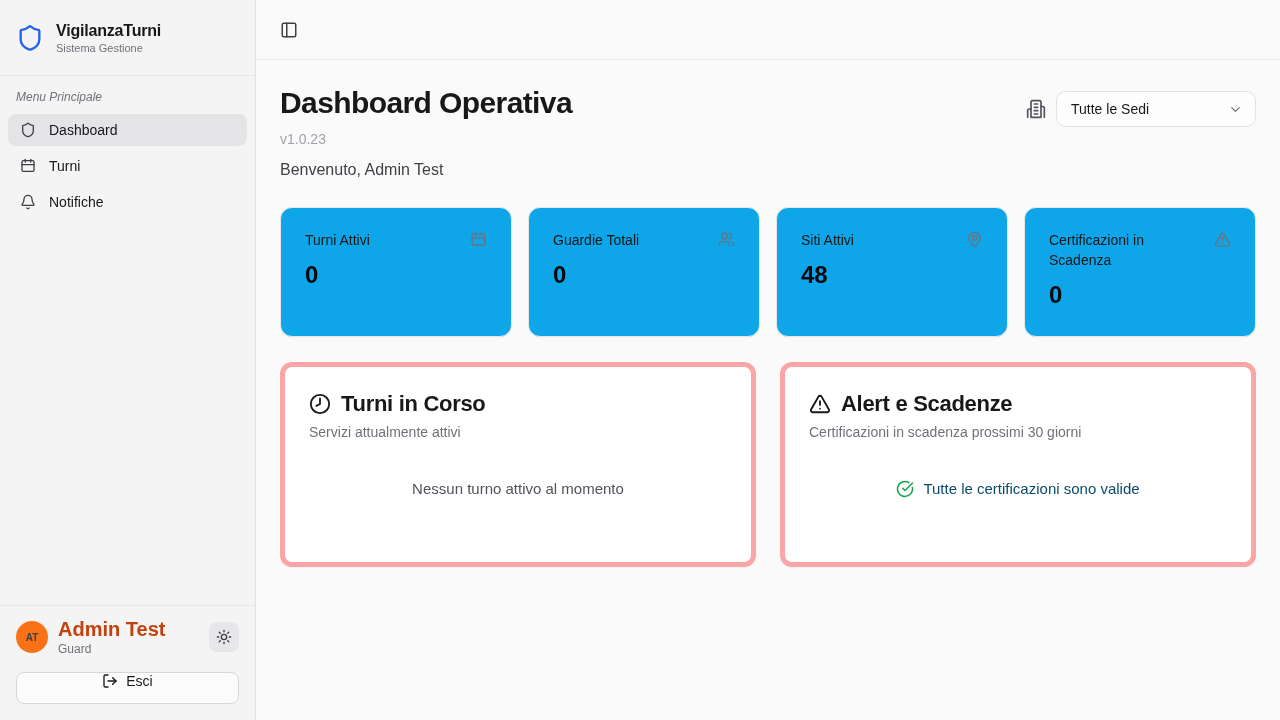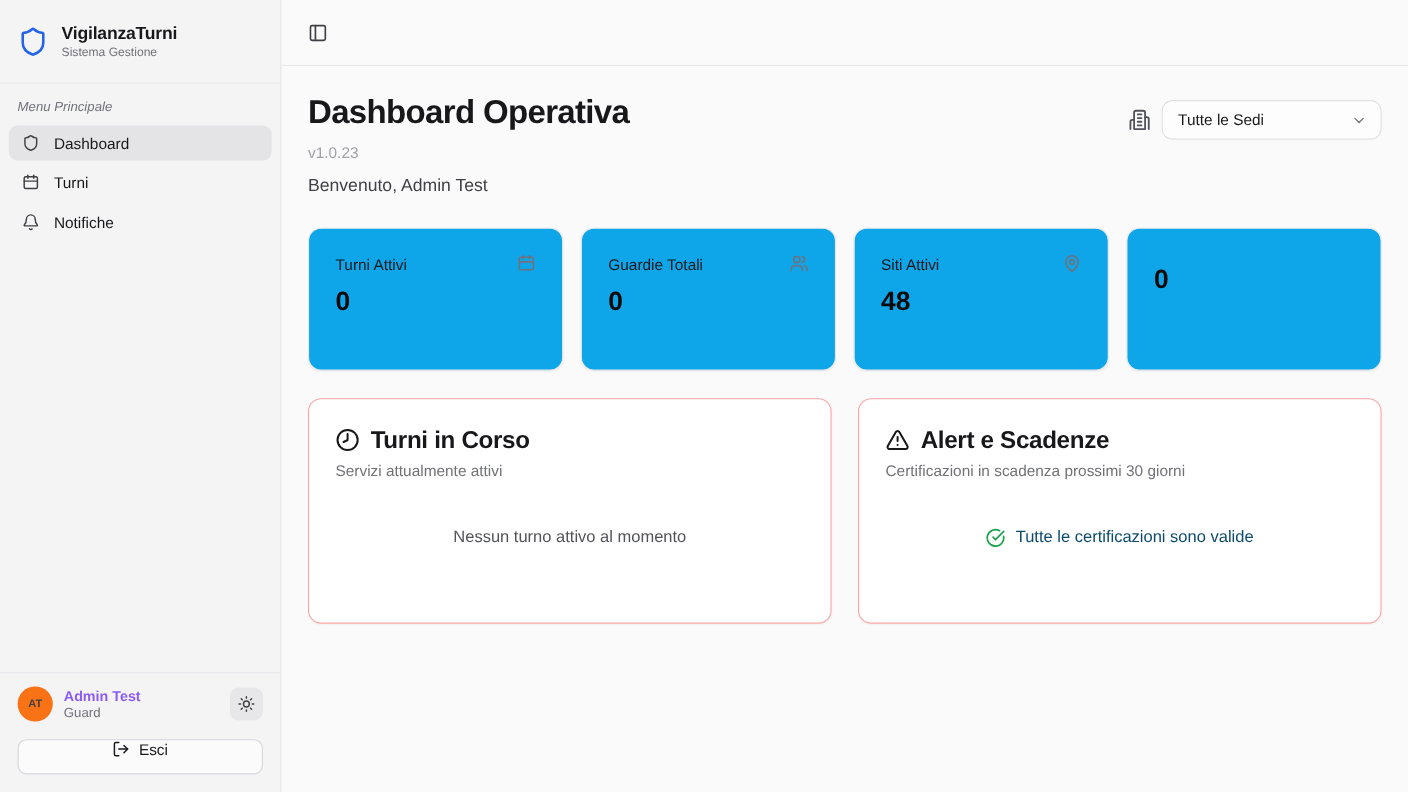--- a/index.html
+++ b/index.html
@@ -64,21 +64,21 @@
   }
   .user-row { display: flex; align-items: center; gap: 10px; }
   .avatar {
     width: 32px; height: 32px;
     border-radius: 50%;
     background: #f97316;
     display: flex; align-items: center; justify-content: center;
     font-size: 10px; font-weight: 700; color: #3f3f46;
   }
   .user-meta { flex: 1; }
-  .user-name { font-size: 13px; font-weight: 600; color: #8b5cf6; }
+  .user-name { font-size: 20px; font-weight: 600; color: #c2410c; }
   .user-role { font-size: 12px; color: #71717a; margin-top: 1px; }
   .theme-btn {
     width: 30px; height: 30px;
     border-radius: 8px;
     background: #e7e7ea;
     border: none;
     display: flex; align-items: center; justify-content: center;
     color: #3f3f46;
     cursor: pointer;
   }
@@ -154,21 +154,21 @@
 
   
   .panels-row {
     display: grid;
     grid-template-columns: repeat(2, 1fr);
     gap: 24px;
     margin-top: 25px;
   }
   .panel {
     background: #ffffff;
-    border: 1px solid #fca5a5;
+    border: 5px solid #fca5a5;
     border-radius: 12px;
     box-shadow: 0 1px 2px rgba(0,0,0,0.04);
     height: 205px;
     padding: 24px;
     display: flex; flex-direction: column;
   }
   .panel-title-row { display: flex; align-items: center; gap: 10px; }
   .panel-title { font-size: 22px; font-weight: 700; letter-spacing: -0.3px; color: #18181b; }
   .panel-title-icon { color: #18181b; }
   .panel-subtitle { font-size: 14px; color: #71717a; margin-top: 7px; }
@@ -348,20 +348,30 @@
             <svg width="17" height="17" viewBox="0 0 24 24" fill="none" stroke="currentColor" stroke-width="2" stroke-linecap="round" stroke-linejoin="round">
                 <path d="M20 10c0 4.993-5.539 10.193-7.399 11.799a1 1 0 0 1-1.202 0C9.539 20.193 4 14.993 4 10a8 8 0 0 1 16 0"></path>
                 <circle cx="12" cy="10" r="3"></circle>
               </svg>
           </span>
         </div>
         <div class="stat-value">48</div>
       </div>
 
       <div class="stat-card">
+        <div class="stat-top">
+          <span class="stat-label">Certificazioni in Scadenza</span>
+          <span class="stat-icon">
+            <svg width="17" height="17" viewBox="0 0 24 24" fill="none" stroke="currentColor" stroke-width="2" stroke-linecap="round" stroke-linejoin="round">
+                <path d="m21.73 18-8-14a2 2 0 0 0-3.46 0l-8 14A2 2 0 0 0 4 21h16a2 2 0 0 0 1.73-3"></path>
+                <path d="M12 9v4"></path>
+                <path d="M12 17h.01"></path>
+              </svg>
+          </span>
+        </div>
         <div class="stat-value">0</div>
       </div>
     </div>
 
     <div class="panels-row">
       <div class="panel">
         <div class="panel-title-row">
           <span class="panel-title-icon">
             <svg width="22" height="22" viewBox="0 0 24 24" fill="none" stroke="currentColor" stroke-width="2" stroke-linecap="round" stroke-linejoin="round">
                 <circle cx="12" cy="12" r="10"></circle>

